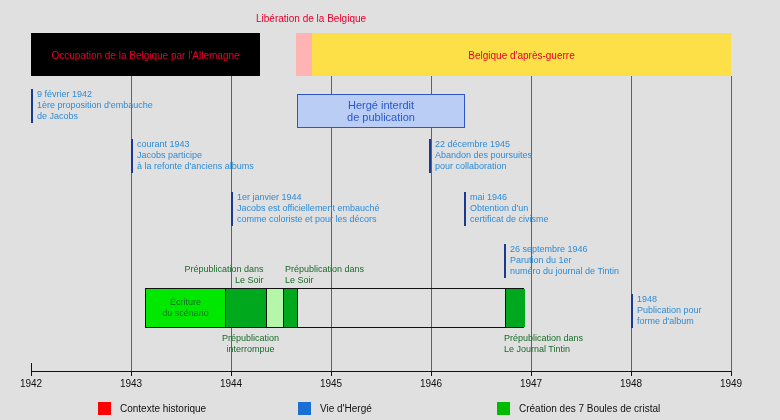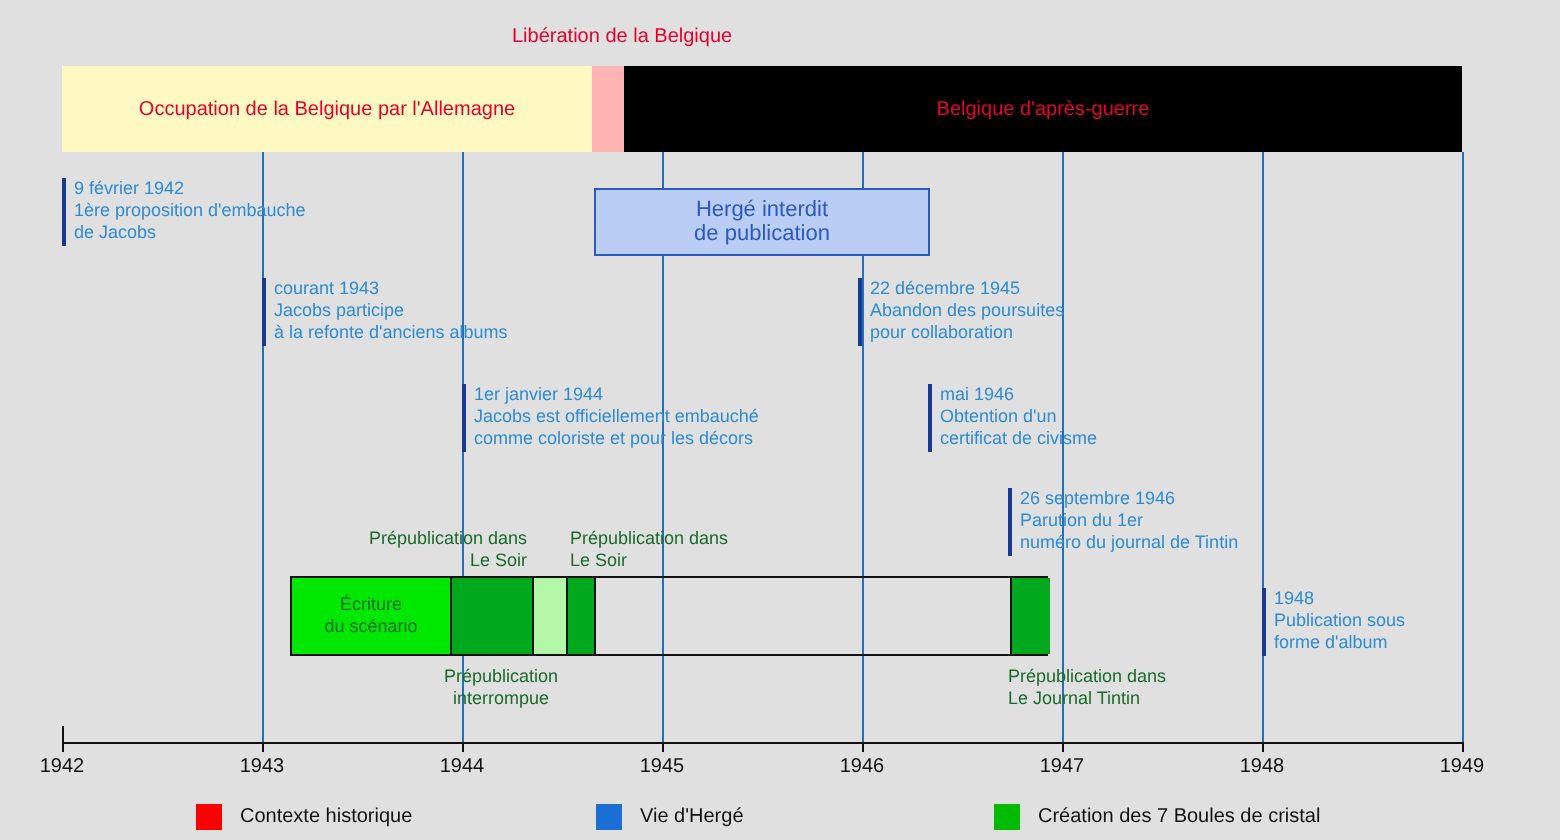--- a/index.html
+++ b/index.html
@@ -33,23 +33,23 @@
     position: absolute;
     left: 0;
     right: 0;
     top: 50%;
     transform: translateY(-50%);
     text-align: center;
     font-size: 10px;
     color: #e8002b;
     white-space: nowrap;
   }
-  #era-occupation { left: 31px;  width: 265px; background: #fef9c3; }
+  #era-occupation { left: 31px;  width: 229px; background: #000000; }
   #era-liberation { left: 296px; width: 16px;  background: #ffb3b3; }
-  #era-postwar    { left: 312px; width: 419px; background: #000000; }
+  #era-postwar    { left: 312px; width: 419px; background: #fde047; }
 
   
   .gridline {
     position: absolute;
     top: 76px;
     width: 1px;
     height: 295px;
     background: #1f6fc4;
   }
 
@@ -272,21 +272,21 @@
       <div>26 septembre 1946</div>
       <div>Parution du 1er</div>
       <div>numéro du journal de Tintin</div>
     </div>
   </div>
 
   <div class="event" style="left:631px; top:294px; height:34px;">
     <div class="marker"></div>
     <div class="etext">
       <div>1948</div>
-      <div>Publication sous</div>
+      <div>Publication pour</div>
       <div>forme d'album</div>
     </div>
   </div>
 
   <div class="green-note center" style="left:224px; top:264px;">
     <div>Prépublication dans</div>
     <div style="text-align:right;">Le Soir</div>
   </div>
   <div class="green-note" style="left:285px; top:264px;">
     <div>Prépublication dans</div>

